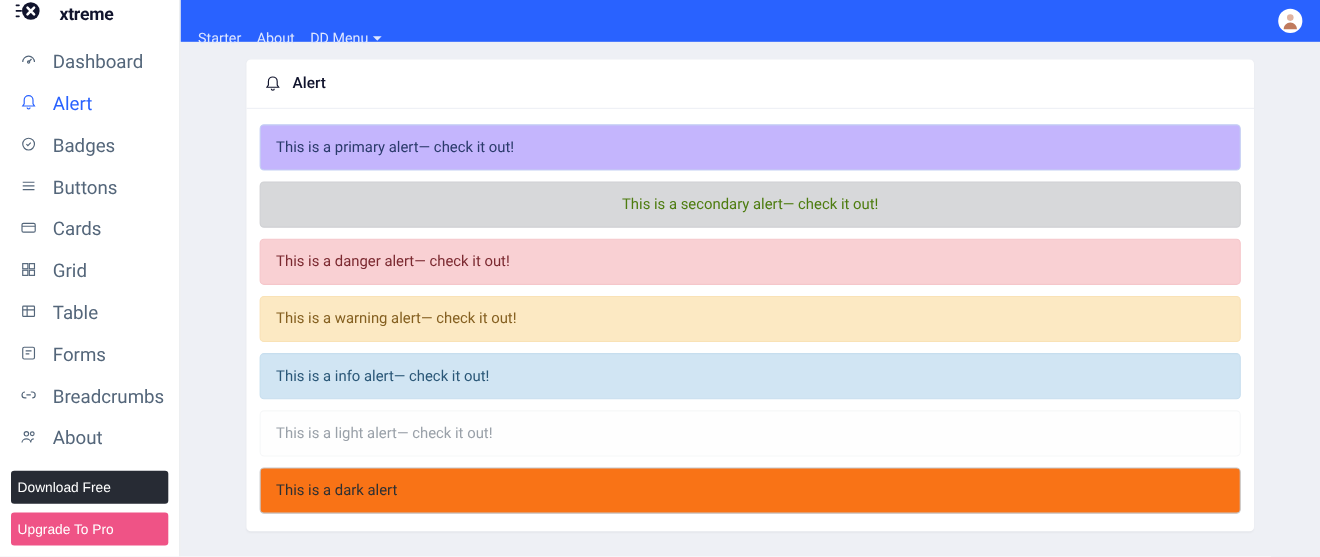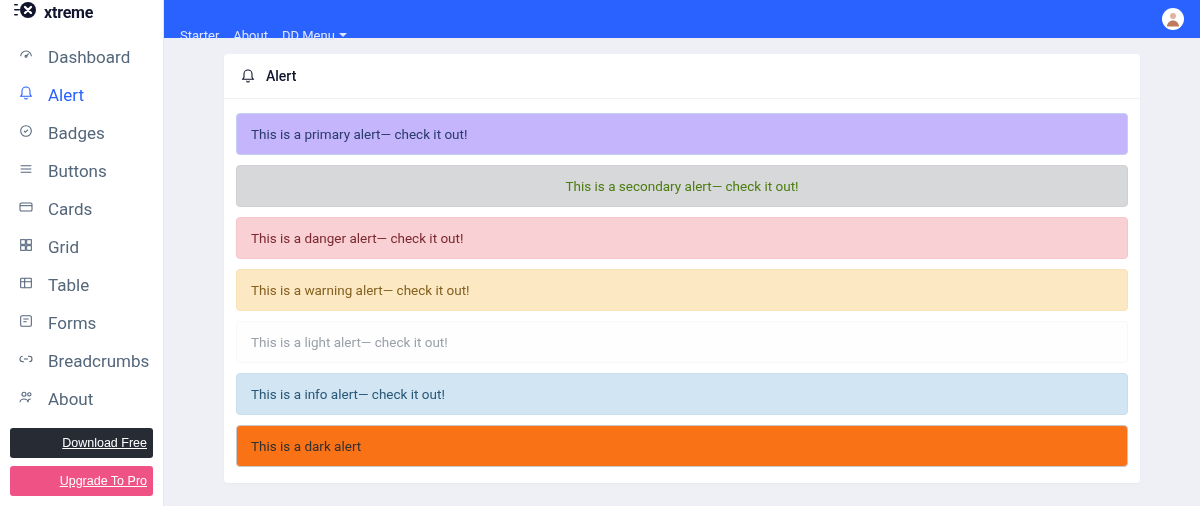--- a/index.html
+++ b/index.html
@@ -16,21 +16,21 @@
   border-right: 1px solid #e5e8ec;
   display: flex;
   flex-direction: column;
   z-index: 10;
 }
 .logo-wrap {
   height: 38px;
   display: flex;
   align-items: center;
   padding: 0 14px;
-  gap: 6px;
+  gap: 16px;
 }
 .logo-mark svg { display: block; }
 .logo-text {
   font-weight: 700;
   font-size: 16px;
   color: #11142d;
   letter-spacing: -0.2px;
 }
 .nav {
   list-style: none;
@@ -46,28 +46,27 @@
   cursor: pointer;
   font-size: 17px;
 }
 .nav-item.active { color: #2962ff; }
 .nav-icon { width: 16px; height: 16px; display: inline-flex; align-items: center; justify-content: center; }
 .nav-icon svg { stroke: currentColor; fill: none; stroke-width: 1.6; }
 .sidebar-buttons { padding: 0 10px 12px 10px; display: flex; flex-direction: column; gap: 8px; }
 .btn {
   display: block;
   width: 100%;
-  text-align: right;
+  text-align: left;
   padding: 8px 6px;
   border-radius: 3px;
   font-size: 12.5px;
   color: #fff;
   border: none;
   cursor: pointer;
-  text-decoration: underline;
 }
 .btn-dark { background: #272b34; }
 .btn-pink { background: #ef5386; }
 .main { flex: 1; display: flex; flex-direction: column; }
 .topbar {
   height: 38px;
   background: #2962ff;
   display: flex;
   align-items: center;
   padding: 0 16px;
@@ -263,20 +262,20 @@
                 <path d="M10 19a2 2 0 0 0 4 0"></path>
               </svg>
             </span>
           <span>Alert</span>
         </div>
         <div class="card-body">
           <div class="alert alert-primary">This is a primary alert— check it out!</div>
           <div class="alert alert-secondary">This is a secondary alert— check it out!</div>
           <div class="alert alert-danger">This is a danger alert— check it out!</div>
           <div class="alert alert-warning">This is a warning alert— check it out!</div>
+          <div class="alert alert-info">This is a info alert— check it out!</div>
           <div class="alert alert-light">This is a light alert— check it out!</div>
-          <div class="alert alert-info">This is a info alert— check it out!</div>
           <div class="alert alert-dark">This is a dark alert</div>
         </div>
       </div>
     </div>
   </div>
 </div>
 
 </body></html>

